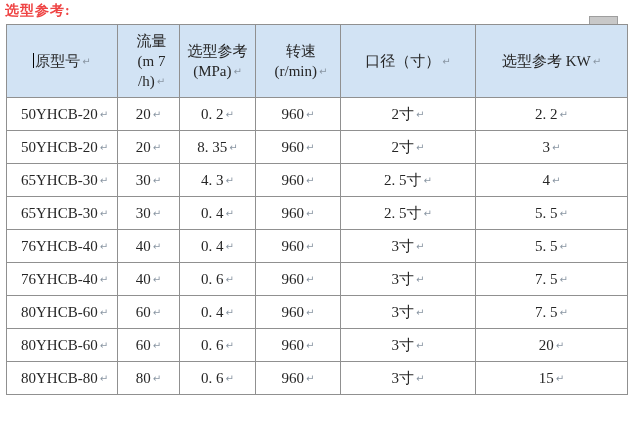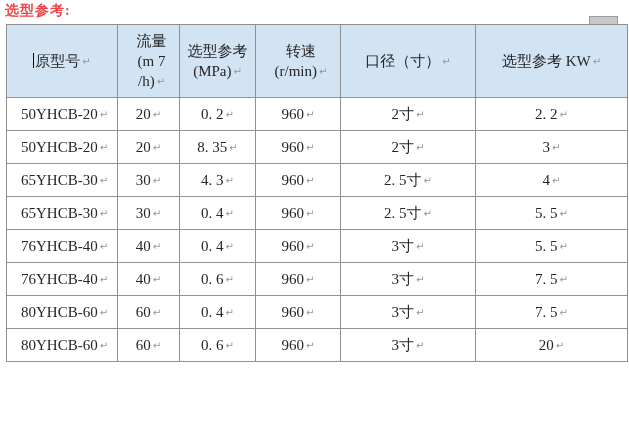--- a/index.html
+++ b/index.html
@@ -171,15 +171,23 @@
 
   <tr>
     <td class="c-model"><span class="txt">80YHCB-60</span><span class="mark">↵</span></td>
     <td><span class="txt">60</span><span class="mark">↵</span></td>
     <td><span class="txt">0. 6</span><span class="mark">↵</span></td>
     <td><span class="txt">960</span><span class="mark">↵</span></td>
     <td><span class="txt">3寸</span><span class="mark">↵</span></td>
     <td><span class="txt">20</span><span class="mark">↵</span></td>
   </tr>
 
+  <tr>
+    <td class="c-model"><span class="txt">80YHCB-80</span><span class="mark">↵</span></td>
+    <td><span class="txt">80</span><span class="mark">↵</span></td>
+    <td><span class="txt">0. 6</span><span class="mark">↵</span></td>
+    <td><span class="txt">960</span><span class="mark">↵</span></td>
+    <td><span class="txt">3寸</span><span class="mark">↵</span></td>
+    <td><span class="txt">15</span><span class="mark">↵</span></td>
+  </tr>
 
 </tbody>
 </table>
 
 </body></html>

